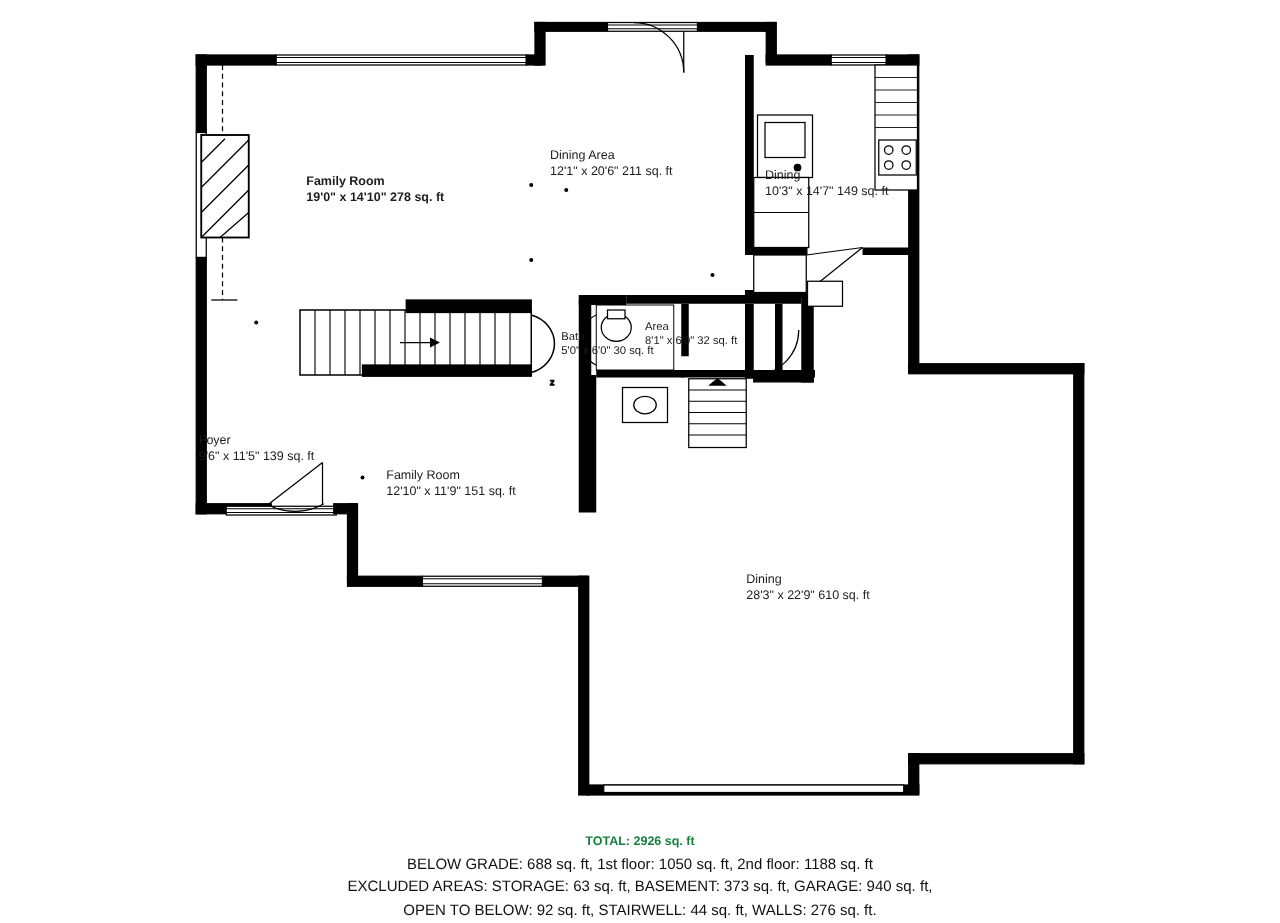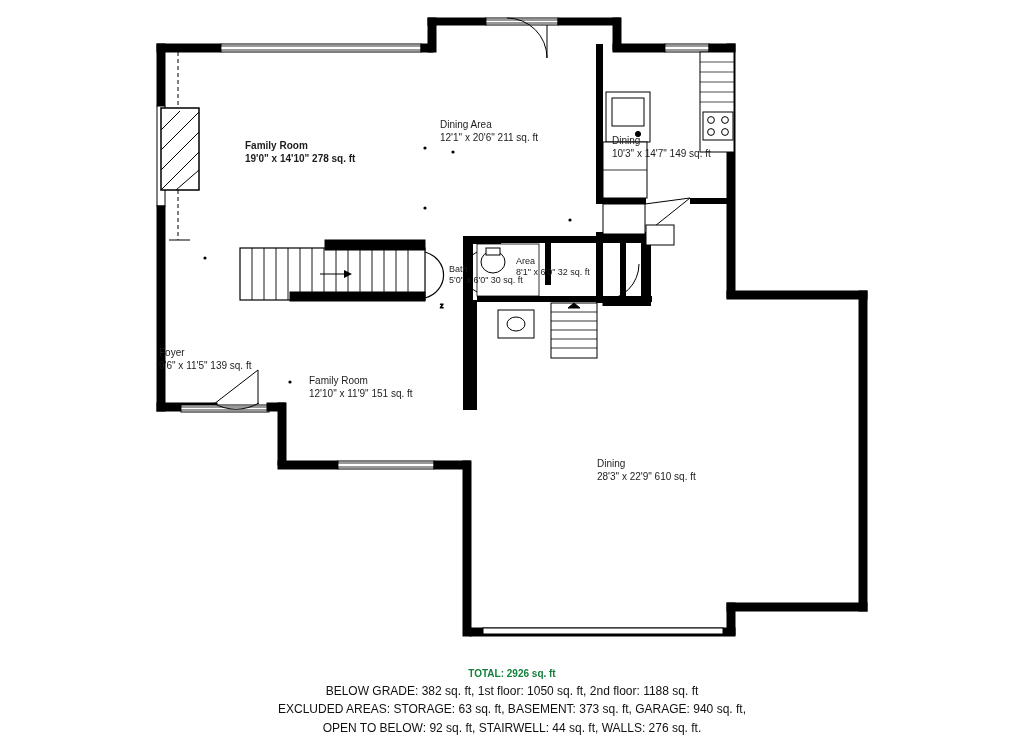--- a/index.html
+++ b/index.html
@@ -264,16 +264,16 @@
   <span class="room-dims">12'10" x 11'9" 151 sq. ft</span>
 </div>
 
 <div class="room-label" style="left:597px; top:458px; width:134px;">
   <span class="room-name">Dining</span>
   <span class="room-dims">28'3" x 22'9" 610 sq. ft</span>
 </div>
 
 <div class="footer">
   <div class="total">TOTAL: 2926 sq. ft</div>
-  <div class="line">BELOW GRADE: 382 sq. ft, 1st floor: 1050 sq. ft, 2nd floor: 1188 sq. ft</div>
+  <div class="line">BELOW GRADE: 688 sq. ft, 1st floor: 1050 sq. ft, 2nd floor: 1188 sq. ft</div>
   <div class="line">EXCLUDED AREAS: STORAGE: 63 sq. ft, BASEMENT: 373 sq. ft, GARAGE: 940 sq. ft,</div>
   <div class="line">OPEN TO BELOW: 92 sq. ft, STAIRWELL: 44 sq. ft, WALLS: 276 sq. ft.</div>
 </div>
 
 </body></html>

